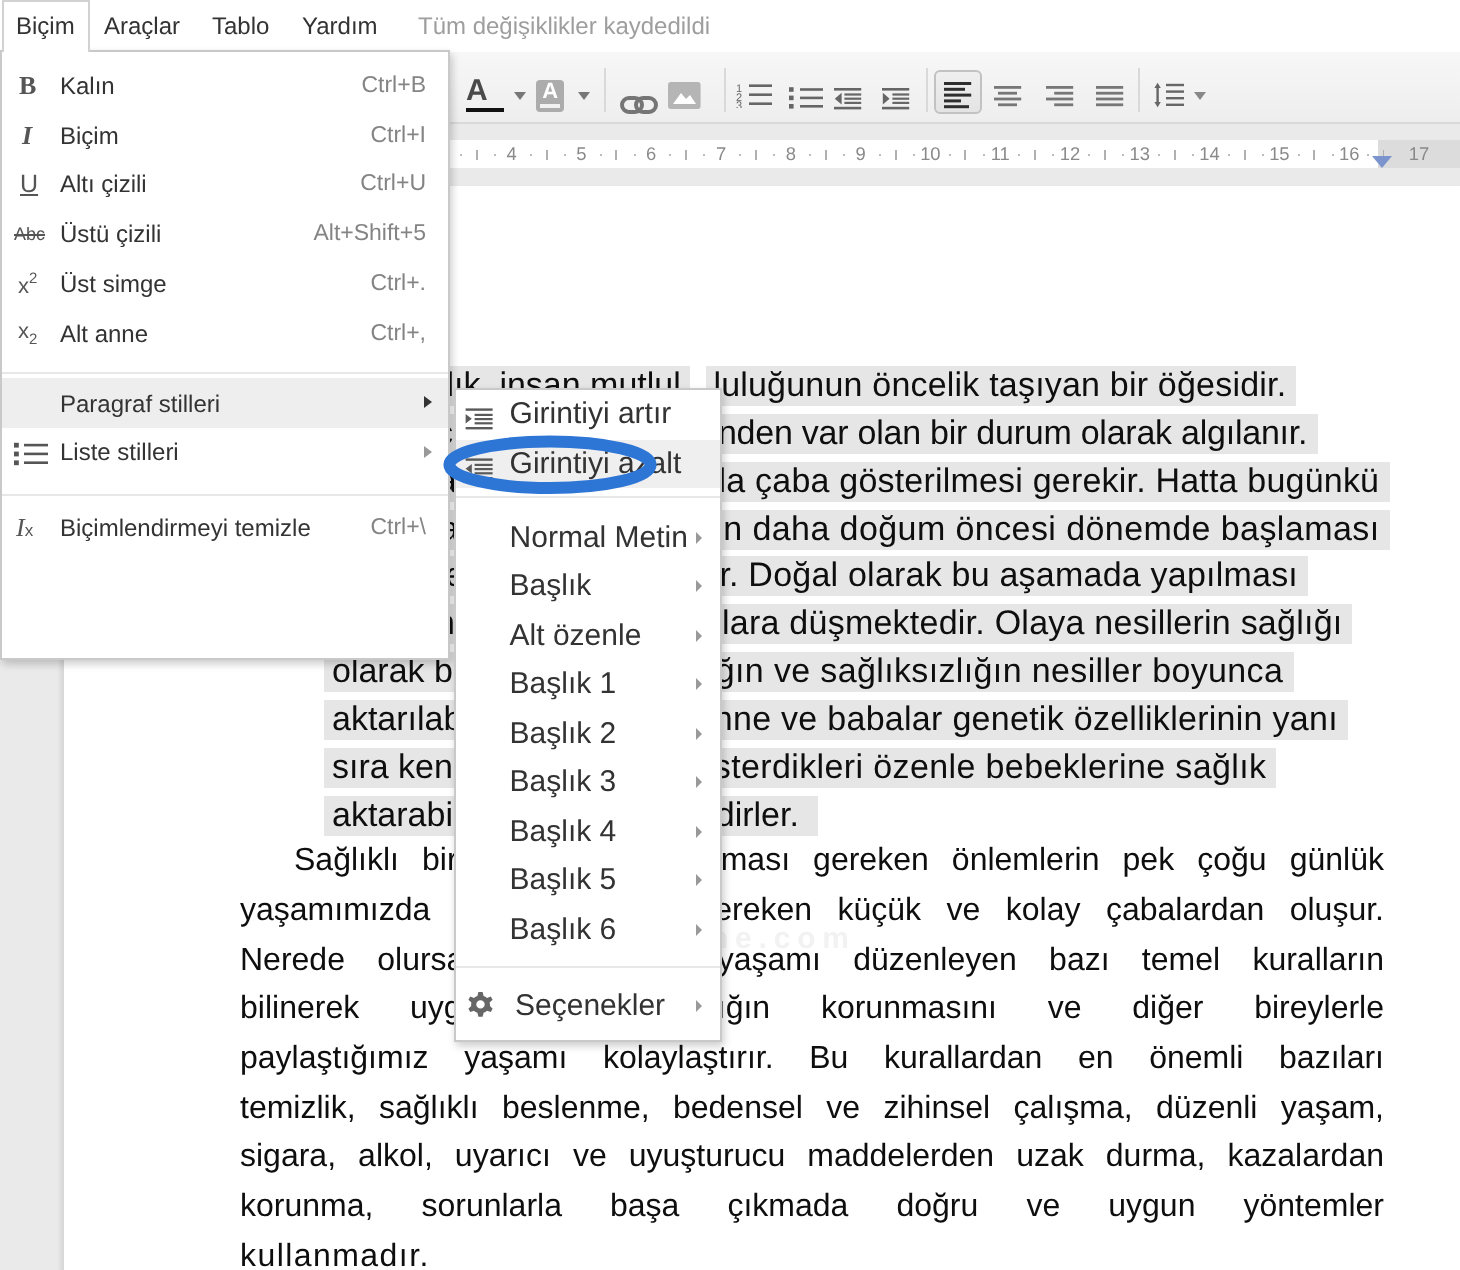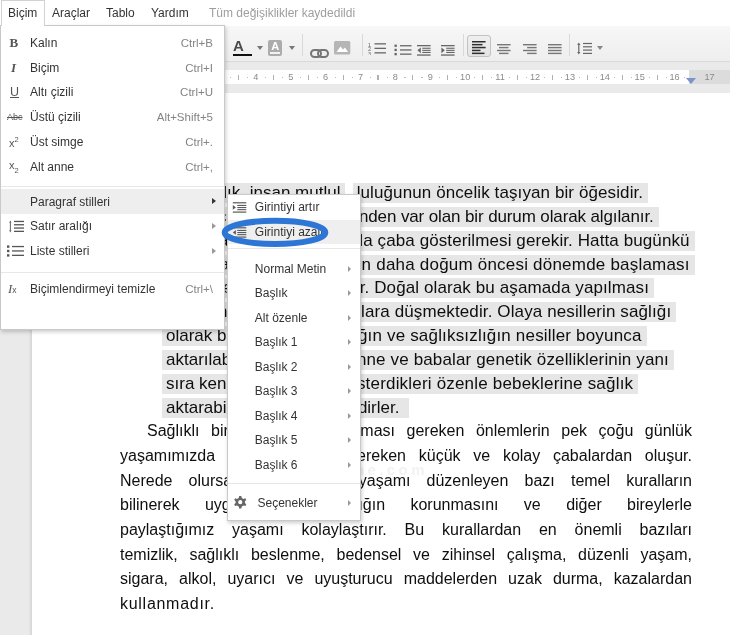--- a/index.html
+++ b/index.html
@@ -39,21 +39,21 @@
   .panel{background:#fff;border:1px solid #c9c9c9;box-shadow:1px 2px 4px rgba(0,0,0,.2);box-sizing:border-box}
   #menu{left:0;top:25px;width:225px;height:305px}
   .mrow{position:relative;height:24.8px;font-size:12px;color:#333}
   .mrow .lbl{position:absolute;left:29px;top:50%;transform:translateY(-50%)}
   .mrow .sc{position:absolute;right:11px;top:50%;transform:translateY(-50%);color:#848484;font-size:11.5px}
   .mrow .ic{position:absolute;left:8px;top:50%;transform:translateY(-50%);color:#555}
   .mrow .arr{position:absolute;right:8px;top:50%;margin-top:-3.5px;width:0;height:0;
      border-left:4px solid #999;border-top:3.5px solid transparent;border-bottom:3.5px solid transparent}
   .msep{height:1px;background:#e7e7e7;margin:6px 0}
   #submenu{left:227px;top:194px;width:133.5px;height:327px}
-  .srow{position:relative;height:24.5px;font-size:12px;color:#333}
+  .srow{position:relative;height:24.5px;font-size:15px;color:#333}
   .srow .lbl{position:absolute;left:26.8px;top:50%;transform:translateY(-50%)}
   .srow .arr{position:absolute;right:9px;top:50%;margin-top:-3px;width:0;height:0;
      border-left:3.5px solid #999;border-top:3px solid transparent;border-bottom:3px solid transparent}
   #wm{left:230px;top:461px;font-size:15px;font-weight:bold;color:#f2f2f2;letter-spacing:3.4px}
 </style></head>
 <body>
 <div class="abs" id="docbg"></div>
 <div class="abs" id="page"></div>
 
 <div class="abs" id="ruler"></div>
@@ -225,20 +225,21 @@
     </div>
 </div>
 <div class="abs" id="p2">
   <div class="j" style="text-indent:27px">Sağlıklı bir yaşam için alınması gereken önlemlerin pek çoğu günlük</div>
   <div class="j">yaşamımızda uygulamamızla gereken küçük ve kolay çabalardan oluşur.</div>
   <div class="j">Nerede olursa olsun, ortak yaşamı düzenleyen bazı temel kuralların</div>
   <div class="j">bilinerek uygulanılması sağlığın korunmasını ve diğer bireylerle</div>
   <div class="j">paylaştığımız yaşamı kolaylaştırır. Bu kurallardan en önemli bazıları</div>
   <div class="j">temizlik, sağlıklı beslenme, bedensel ve zihinsel çalışma, düzenli yaşam,</div>
   <div class="j">sigara, alkol, uyarıcı ve uyuşturucu maddelerden uzak durma, kazalardan</div>
+  <div class="j">korunma, sorunlarla başa çıkmada doğru ve uygun yöntemler</div>
   <div style="letter-spacing:0.72px">kullanmadır.</div>
 </div>
 
 <div class="abs panel" id="menu">
   <div style="height:4.5px"></div>
   <div class="mrow">
       <span class="ic" style="left:8.5px;font-weight:bold;font-size:13px;font-family:'Liberation Serif',serif">B</span>
       <span class="lbl">Kalın</span>
       <span class="sc">Ctrl+B</span>
     </div>
@@ -264,33 +265,20 @@
     </div>
   <div class="mrow">
       <span class="ic" style="left:8px;font-size:11px">x<sub style="font-size:7.5px">2</sub></span>
       <span class="lbl">Alt anne</span>
       <span class="sc">Ctrl+,</span>
     </div>
   <div class="msep" style="margin:7px 0 2px"></div>
   <div class="mrow" style="background:#eee">
       <span class="lbl">Paragraf stilleri</span>
       <span class="arr" style="border-left-color:#333"></span>
-    </div>
-  <div class="mrow">
-      <span class="ic" style="left:6px;top:5.5px;transform:none"><svg width="17" height="13" viewBox="0 0 17 13" fill="#555">
-          <path d="M2.2 2.8 L4.4 2.8 L3.3 0.6 Z"></path>
-          <rect x="2.9" y="2.5" width="0.9" height="8"></rect>
-          <path d="M2.2 10.2 L4.4 10.2 L3.3 12.4 Z"></path>
-          <rect x="7" y="0.8" width="10" height="1.3"></rect>
-          <rect x="7" y="4.1" width="10" height="1.3"></rect>
-          <rect x="7" y="7.4" width="10" height="1.3"></rect>
-          <rect x="7" y="10.7" width="10" height="1.3"></rect>
-        </svg></span>
-      <span class="lbl">Satır aralığı</span>
-      <span class="arr"></span>
     </div>
   <div class="mrow">
       <span class="ic" style="left:6px;top:6.5px;transform:none"><svg width="17" height="12" viewBox="0 0 17 12" fill="#555">
           <rect x="0" y="0.4" width="2.4" height="2.4"></rect>
           <rect x="0" y="4.8" width="2.4" height="2.4"></rect>
           <rect x="0" y="9.2" width="2.4" height="2.4"></rect>
           <rect x="5" y="0.9" width="12" height="1.3"></rect>
           <rect x="5" y="5.3" width="12" height="1.3"></rect>
           <rect x="5" y="9.7" width="12" height="1.3"></rect>
         </svg></span>

